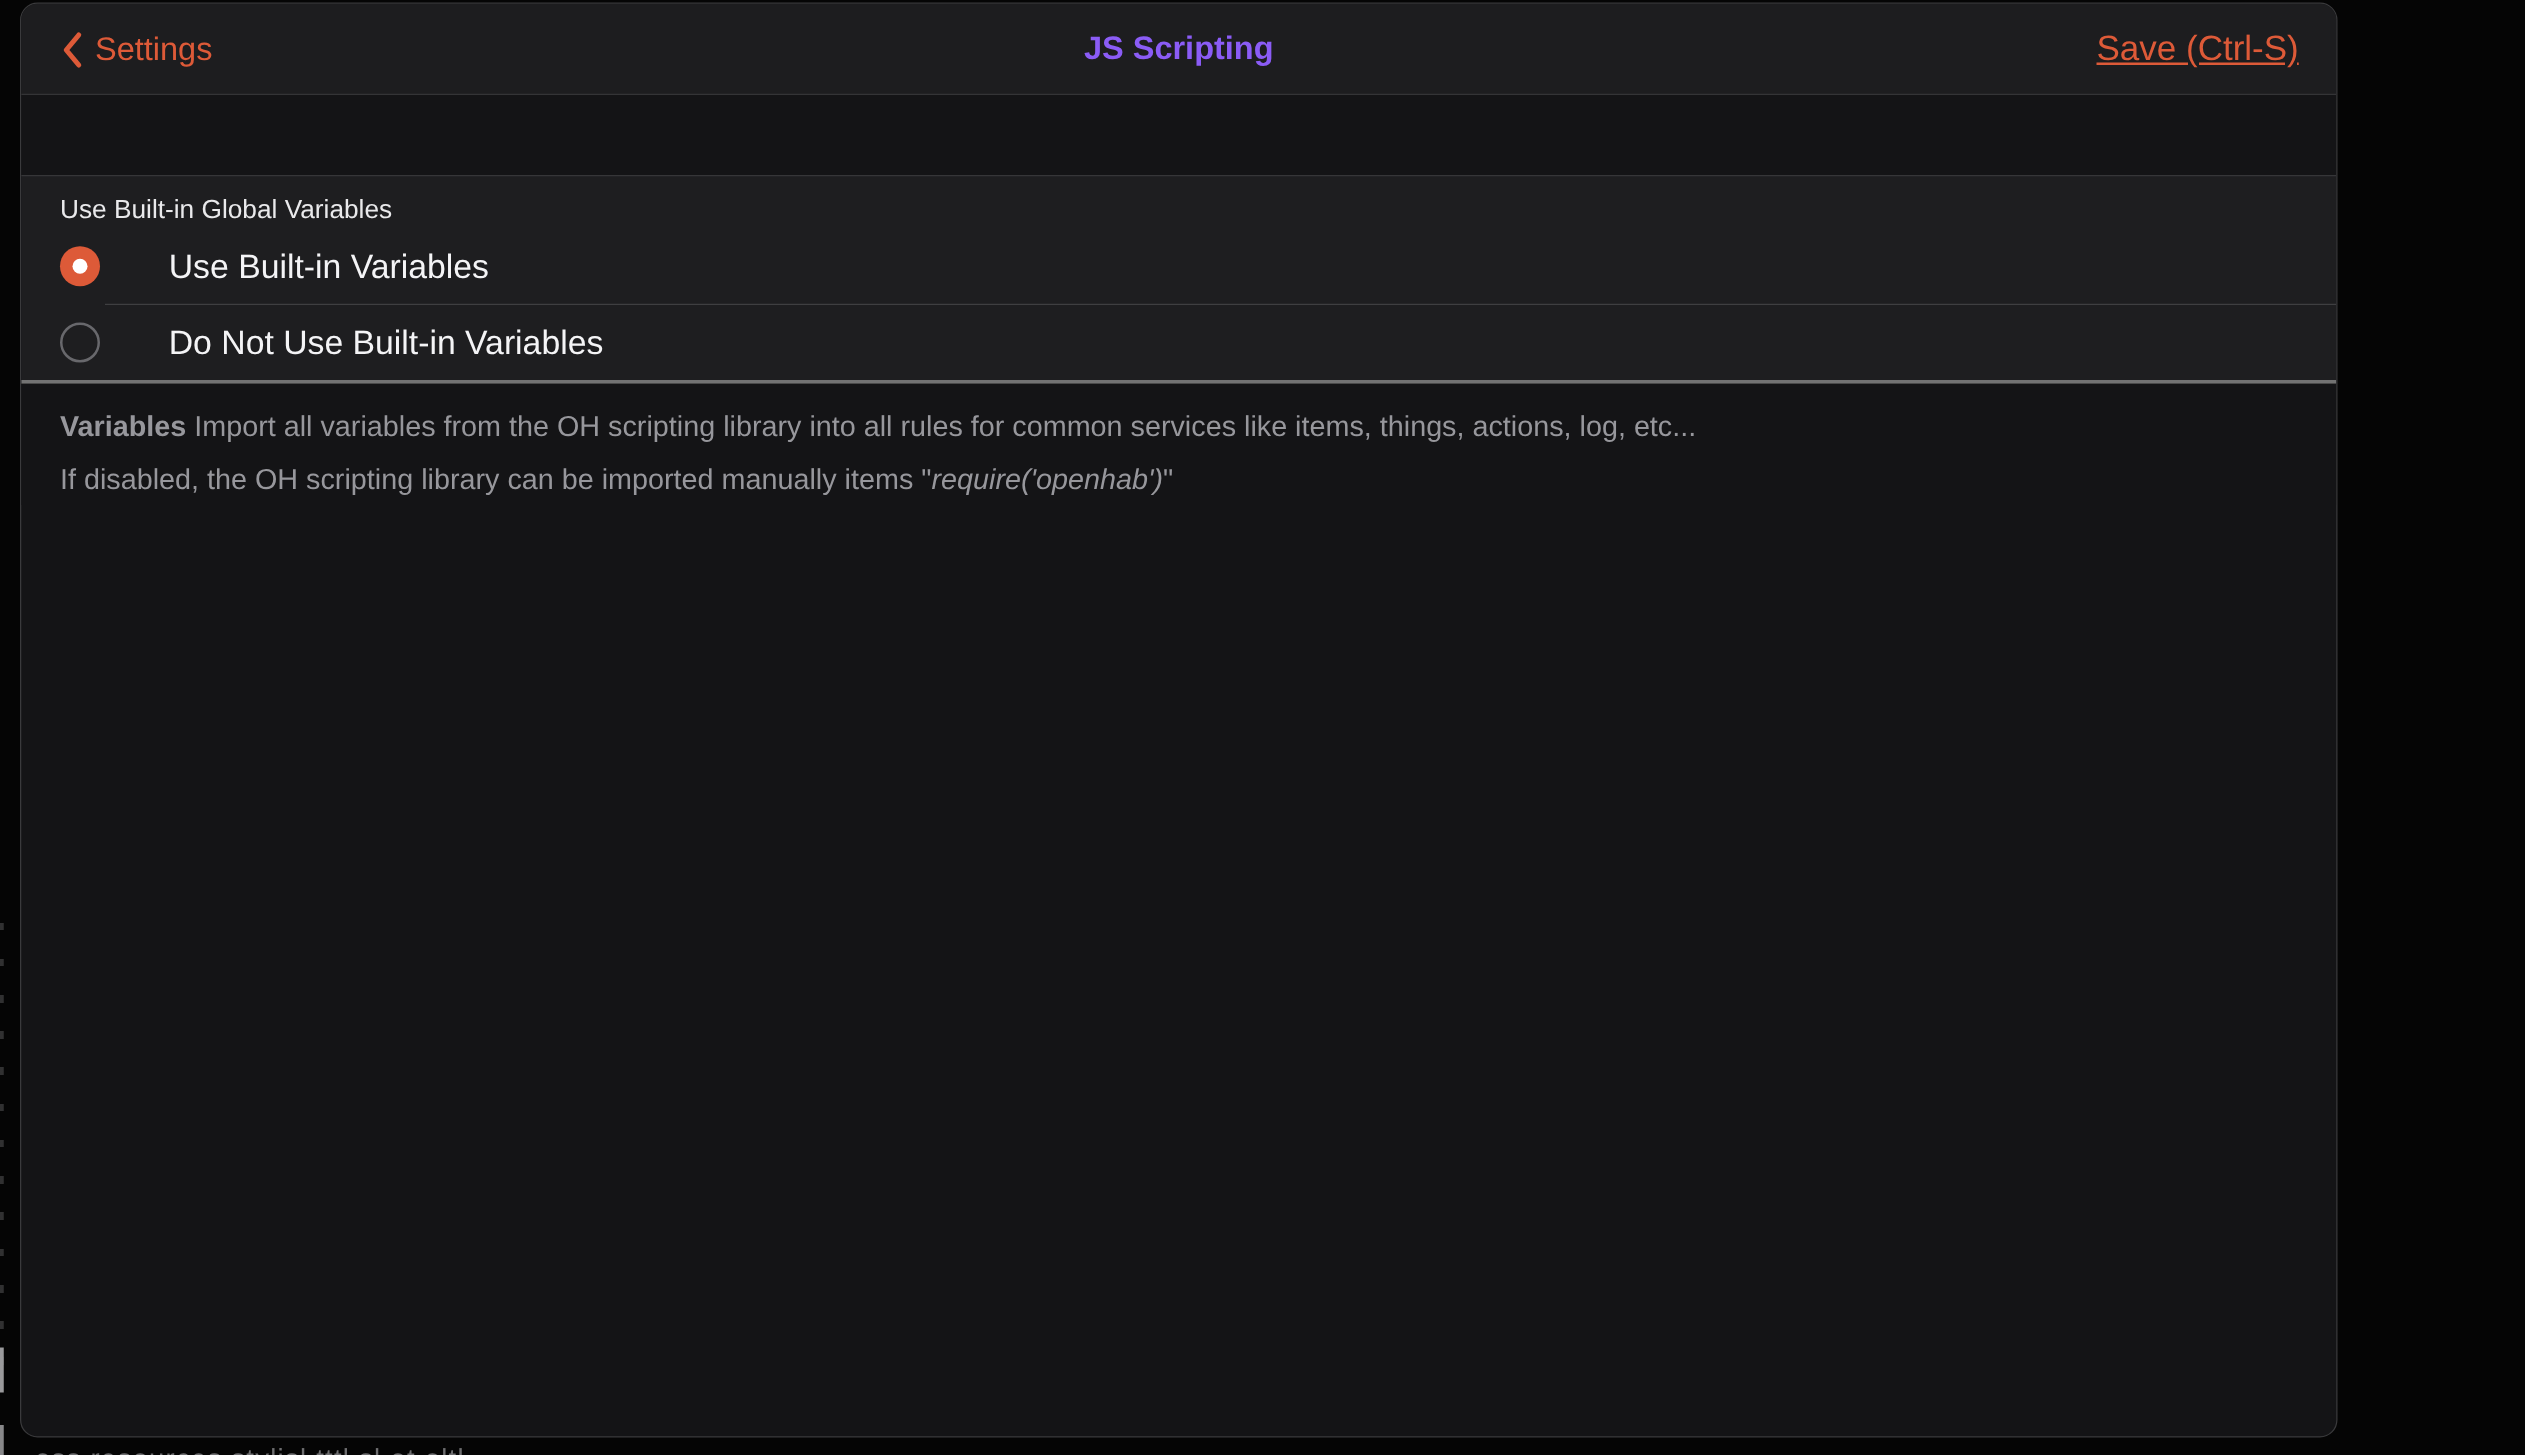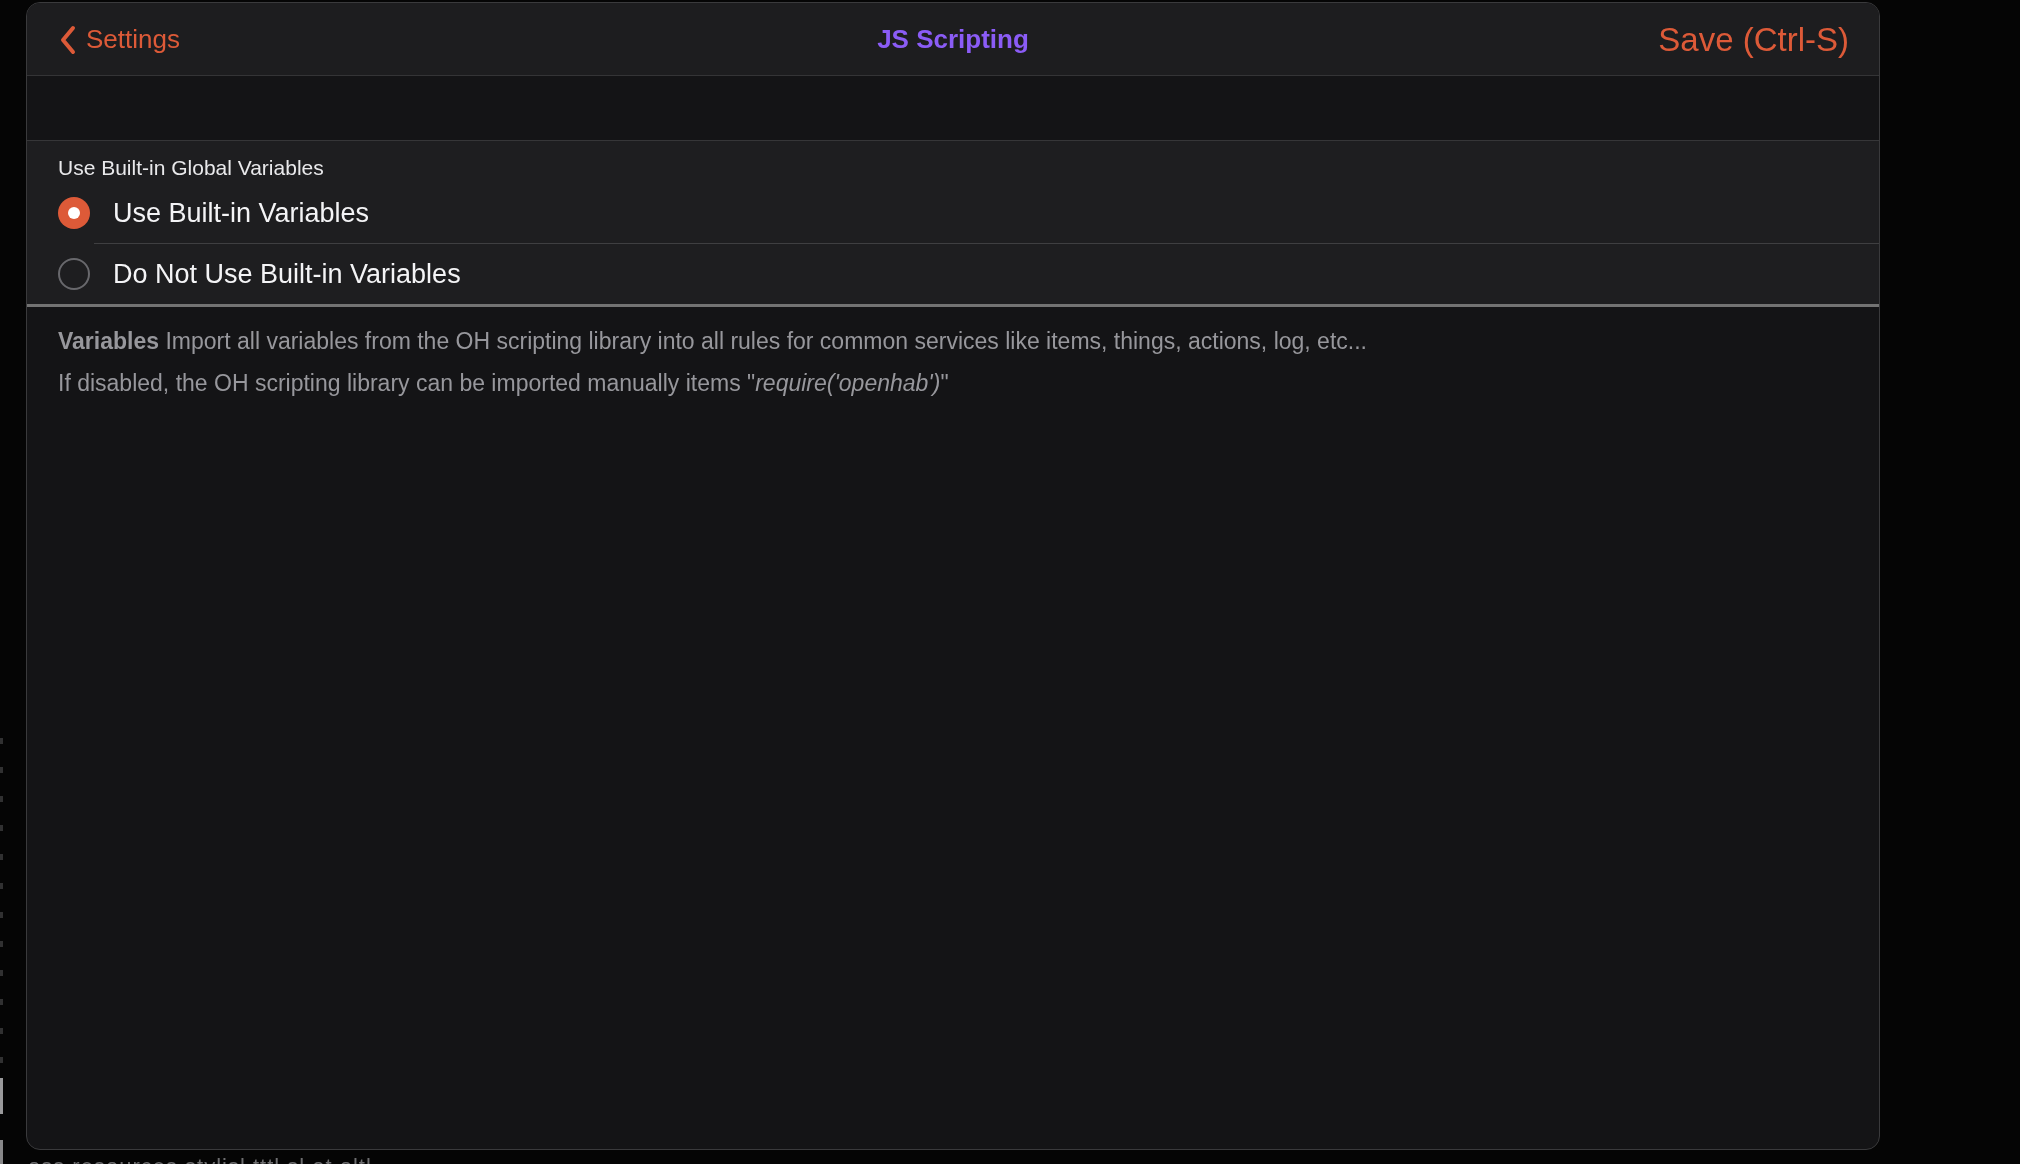--- a/index.html
+++ b/index.html
@@ -4,55 +4,56 @@
 <style>
   html,body{margin:0;padding:0;background:#000;}
   .screen{
     position:relative;width:2020px;height:1164px;overflow:hidden;
     background:#050505;
     font-family:"Liberation Sans","DejaVu Sans",sans-serif;
     -webkit-font-smoothing:antialiased;
   }
   
   .dialog{
-    position:absolute;left:26px;top:2px;width:1854px;height:1148px;
+    position:absolute;left:16px;top:2px;width:1854px;height:1148px;
     background:#141416;border:1px solid #3a3a3c;border-radius:14px;
     overflow:hidden;box-sizing:border-box;
   }
   
   .navbar{
     position:relative;height:73px;background:#1d1d1f;
     border-bottom:1px solid #343436;
     display:flex;align-items:center;padding:0 30px;box-sizing:border-box;
   }
   .back{
     display:flex;align-items:center;gap:8px;color:var(--accent);
     font-size:26px;cursor:pointer;line-height:1;
   }
   .back svg{display:block;margin-top:1px;}
   .nav-title{
     position:absolute;left:50%;top:50%;transform:translate(-50%,-50%);
     color:#8b5cf6;font-size:26px;font-weight:700;white-space:nowrap;
   }
   .save{
-    margin-left:auto;color:var(--accent);font-size:33px;cursor:pointer;line-height:1;
+    margin-left:auto;color:var(--accent);font-size:28px;cursor:pointer;line-height:1;text-decoration:underline;
   }
   
   .gap{height:64px;background:#141416;}
   
   .list{
     background:#1e1e20;
     border-top:1px solid #363638;border-bottom:3px solid #737373;
   }
   .group-label{
     padding:13px 30px 2px 31px;font-size:21px;color:#e9e9eb;line-height:1.3;
   }
   .radio-row{
     display:flex;align-items:center;height:60px;padding-left:31px;
     cursor:pointer;
+    gap:32px;
   }
   .radio{
     width:32px;height:32px;border-radius:50%;box-sizing:border-box;
     flex:0 0 32px;position:relative;
   }
   .radio.selected{background:var(--accent);}
   .radio.selected::after{
     content:"";position:absolute;left:50%;top:50%;width:12px;height:12px;
     margin:-6px 0 0 -6px;border-radius:50%;background:#fff;
   }

